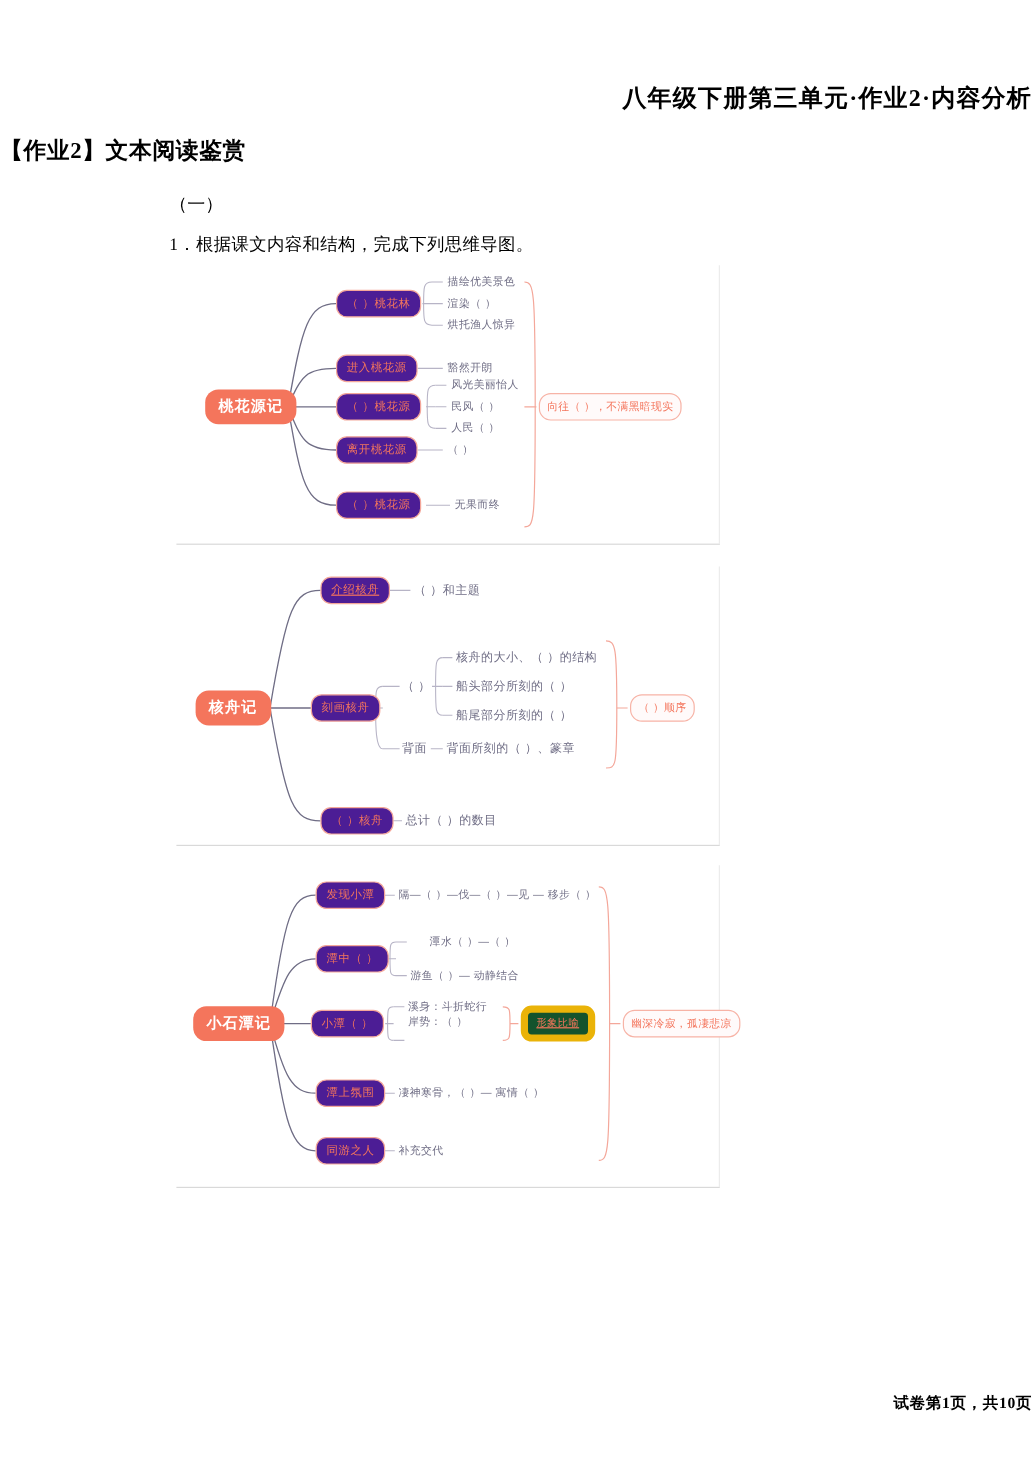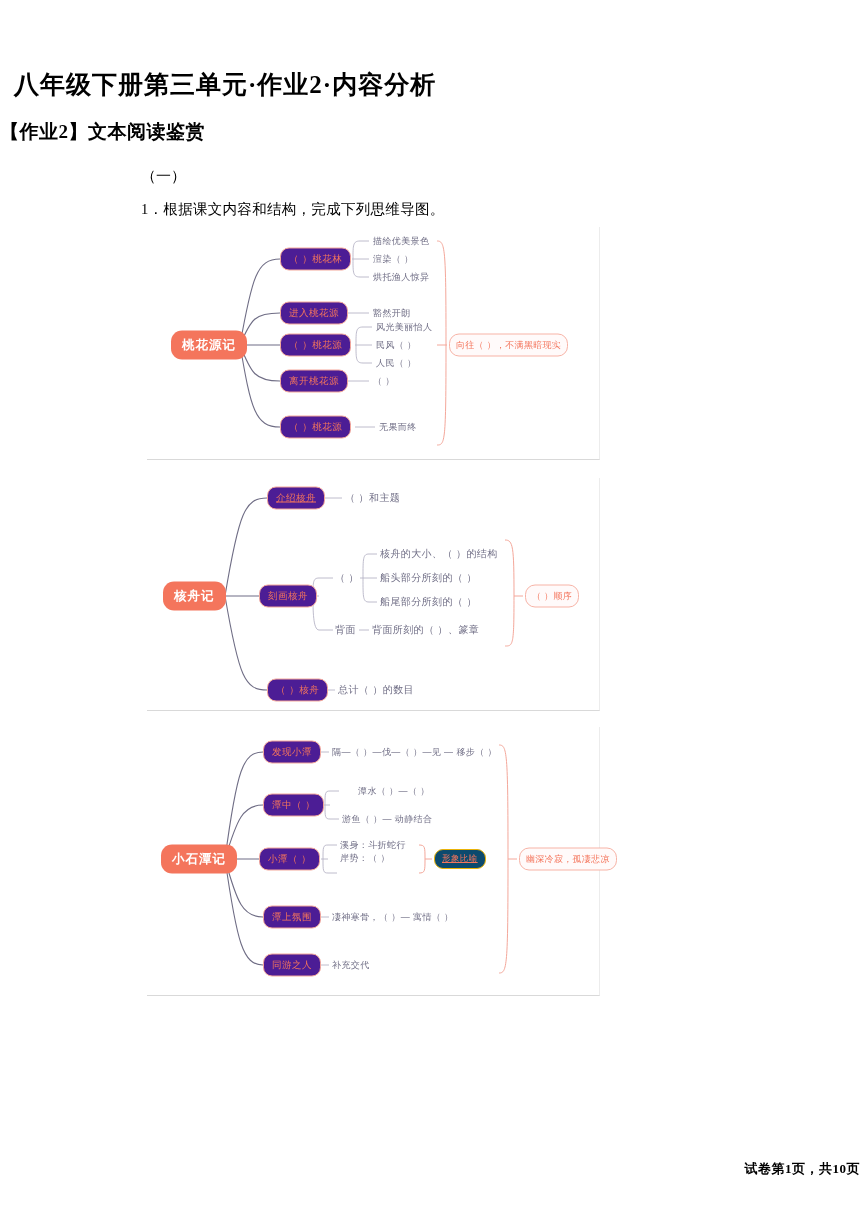--- a/index.html
+++ b/index.html
@@ -7,22 +7,22 @@
     width:860px; height:1216px;
     background:#ffffff;
     font-family:"Liberation Serif","DejaVu Serif",serif;
     color:#000;
     position:relative;
     overflow:hidden;
   }
   .page { position:absolute; left:0; top:0; width:860px; height:1216px; }
 
   .doc-title {
-    text-align:left;
-    font-size:25px;
+    text-align:right;
+    font-size:20px;
     font-weight:bold;
     letter-spacing:1px;
     margin-top:68px;
     margin-left:14px;
   }
   .doc-subtitle {
     text-align:left;
     font-size:19px;
     font-weight:bold;
     margin-top:18px;
@@ -74,22 +74,22 @@
     border:1px solid #f4a79a;
     background:#4c1d95;
     color:#f4755c;
     border-radius:9px;
     font-size:9.5px;
     padding:4px 8px;
     letter-spacing:.5px;
     font-family:"Liberation Sans","DejaVu Sans",sans-serif;
   }
   .tag-node {
-    border:1px solid #eab308;
-    background:#0c4a6e;
+    border:6px solid #eab308;
+    background:#14532d;
     color:#f4755c;
     border-radius:9px;
     font-size:8.5px;
     padding:3px 7px;
     font-family:"Liberation Sans","DejaVu Sans",sans-serif;
     letter-spacing:.4px;
     text-decoration:underline;
   }
   .summary-node {
     border:1px solid #f7b3a6;

